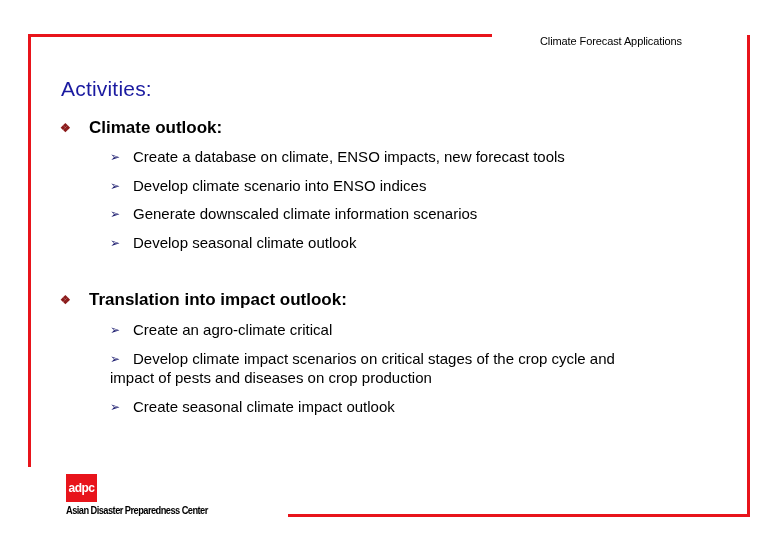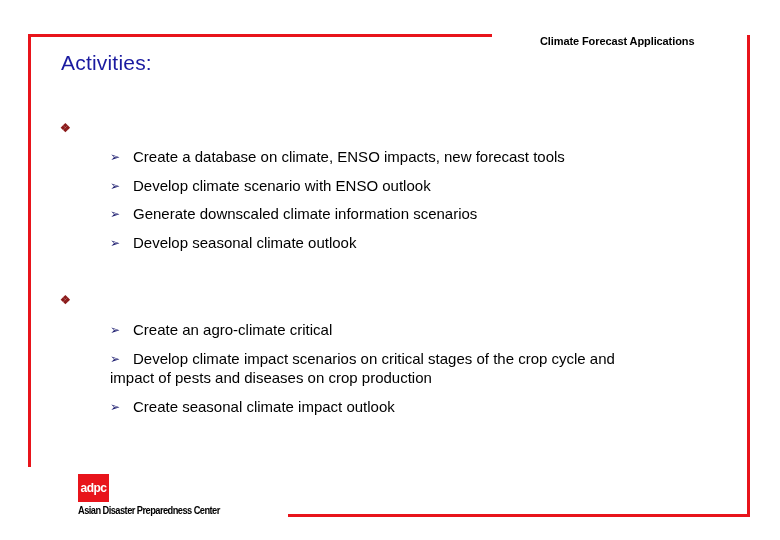--- a/index.html
+++ b/index.html
@@ -10,43 +10,43 @@
       color: #000;
     }
     .frame { position: absolute; background: #e8141b; }
     .frame-top { left: 28px; top: 34px; width: 464px; height: 3px; }
     .frame-left { left: 28px; top: 34px; width: 3px; height: 433px; }
     .frame-right { left: 747px; top: 35px; width: 3px; height: 482px; }
     .frame-bottom { left: 288px; top: 514px; width: 462px; height: 3px; }
 
     .header-title {
       position: absolute; left: 540px; top: 35px;
-      font-size: 11px; letter-spacing: -0.1px; color: #000; font-weight: bold;
+      font-size: 11px; letter-spacing: -0.1px; color: #000;
     }
     .slide-title {
-      position: absolute; left: 61px; top: 51px;
+      position: absolute; left: 61px; top: 77px;
       font-size: 21px; color: #1a1aa0; letter-spacing: 0.2px;
     }
     .section { position: absolute; left: 60px; }
     .section-head {
       display: flex; align-items: center; height: 20px;
       font-size: 17px; font-weight: bold;
     }
     .l1-bullet {
       width: 29px; color: #8b1a1a; font-size: 12px; line-height: 1;
       display: inline-block;
     }
     .items { position: absolute; left: 110px; }
     .item { position: absolute; display: flex; font-size: 15px; line-height: 20px; white-space: nowrap; }
     .arrow {
       width: 23px; color: #1a1a6e; font-size: 12px; display: inline-block;
     }
     .item-text { display: inline-block; text-align: center; }
 
-    .logo { position: absolute; left: 42px; top: 474px; padding-left: 36px; }
+    .logo { position: absolute; left: 30px; top: 474px; padding-left: 36px; }
     .logo-box {
       width: 31px; height: 28px; background: #e8141b; color: #fff;
       font-weight: bold; font-size: 12px; line-height: 28px; text-align: center;
       letter-spacing: -0.5px;
     }
     .logo-text {
       margin-top: 3px; font-size: 10px; font-weight: bold; white-space: nowrap;
       letter-spacing: -0.6px; transform: scaleX(0.93); transform-origin: left;
     }
   </style>
@@ -57,44 +57,46 @@
 <div class="frame frame-left"></div>
 <div class="frame frame-right"></div>
 <div class="frame frame-bottom"></div>
 
 <div class="header-title">Climate Forecast Applications</div>
 <div class="slide-title">Activities:</div>
 
 <div class="section" style="top:118px;">
   <div class="section-head">
     <span class="l1-bullet">❖</span>
+    <span>Climate outlook:</span>
   </div>
 </div>
 <div class="items">
   <div class="item" style="top:147px;">
     <span class="arrow">➢</span>
     <span class="item-text">Create a database on climate, ENSO impacts, new forecast tools</span>
   </div>
   <div class="item" style="top:176px;">
     <span class="arrow">➢</span>
-    <span class="item-text">Develop climate scenario with ENSO outlook</span>
+    <span class="item-text">Develop climate scenario into ENSO indices</span>
   </div>
   <div class="item" style="top:204px;">
     <span class="arrow">➢</span>
     <span class="item-text">Generate downscaled climate information scenarios</span>
   </div>
   <div class="item" style="top:233px;">
     <span class="arrow">➢</span>
     <span class="item-text">Develop seasonal climate outlook</span>
   </div>
 </div>
 
 <div class="section" style="top:290px;">
   <div class="section-head">
     <span class="l1-bullet">❖</span>
+    <span>Translation into impact outlook:</span>
   </div>
 </div>
 <div class="items">
   <div class="item" style="top:320px;">
     <span class="arrow">➢</span>
     <span class="item-text">Create an agro-climate critical</span>
   </div>
   <div class="item" style="top:349px;">
     <span class="arrow">➢</span>
     <span class="item-text">Develop climate impact scenarios on critical stages of the crop cycle and</span>

